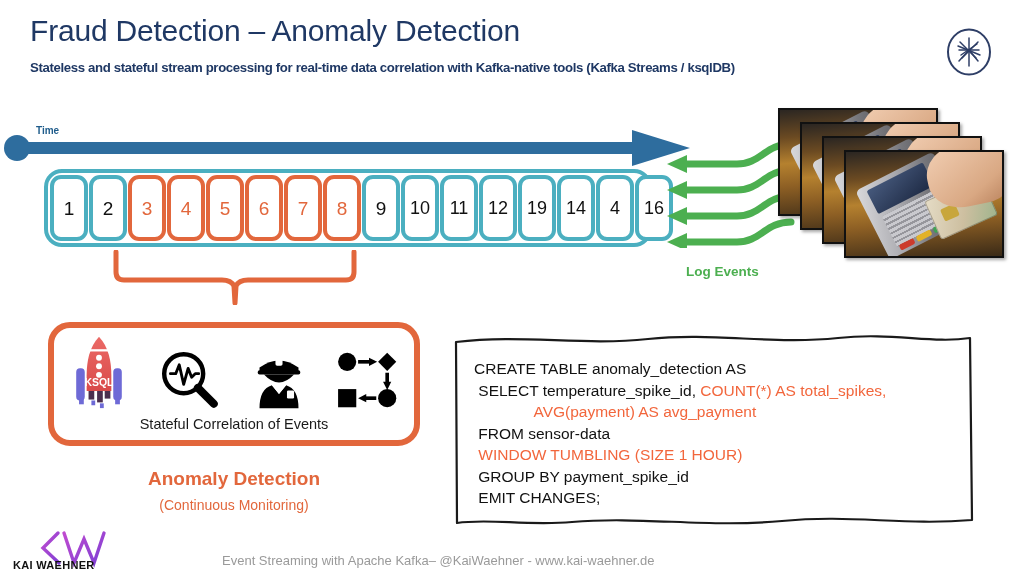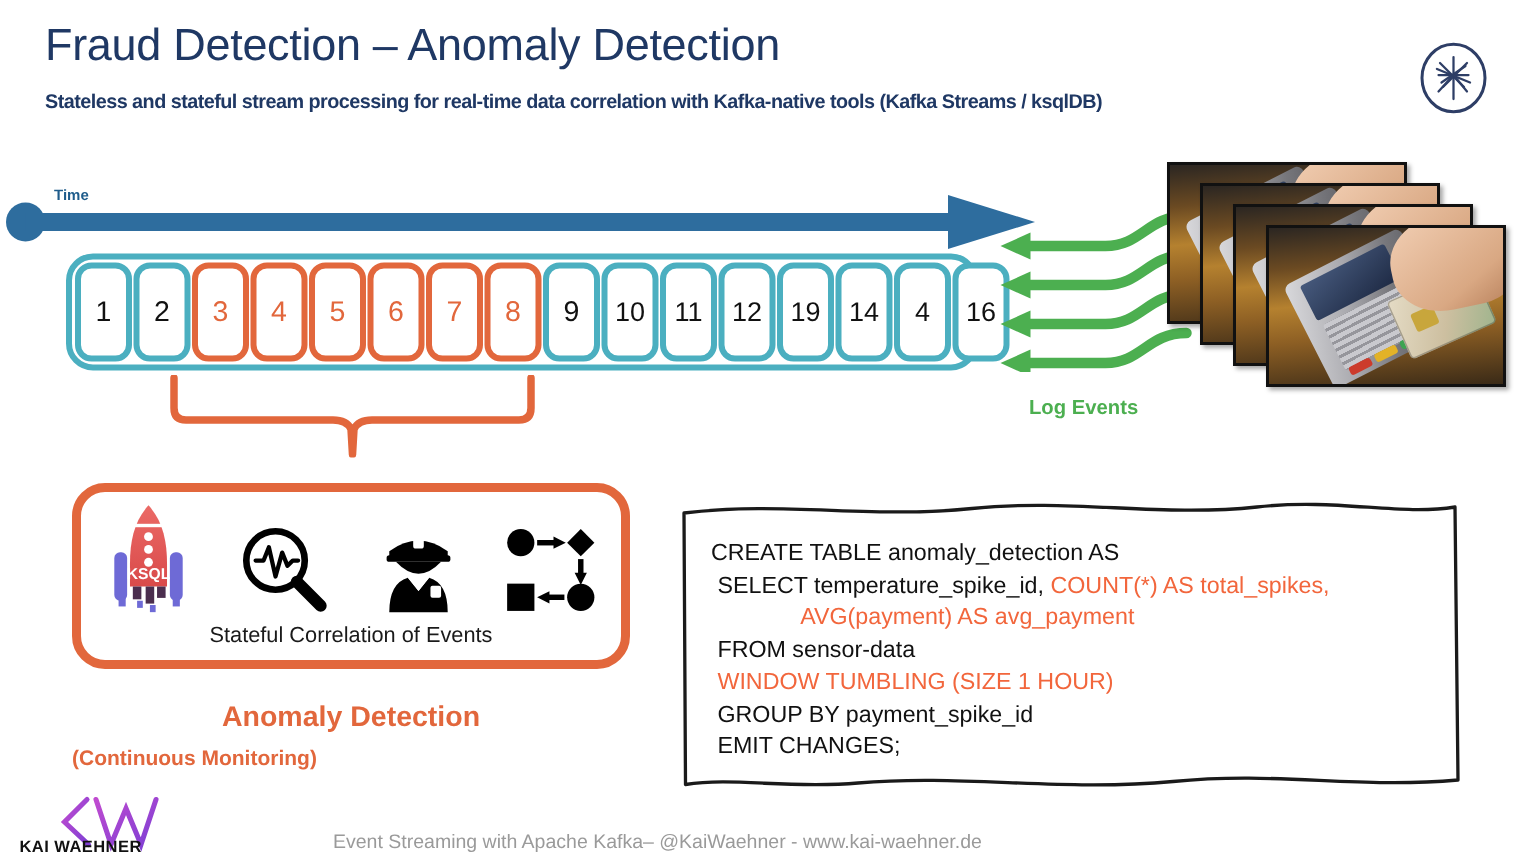--- a/index.html
+++ b/index.html
@@ -130,21 +130,21 @@
   .detect-caption {
     position: absolute; left: 0; bottom: 8px; width: 100%;
     text-align: center; font-size: 14.5px; color: #1a1a1a;
   }
   .detect-title {
     position: absolute; left: 48px; top: 468px; width: 372px;
     text-align: center; font-size: 19px; font-weight: bold; color: #E2673C;
   }
   .detect-sub {
     position: absolute; left: 48px; top: 497px; width: 372px;
-    text-align: left; font-size: 14px; color: #E2673C; font-weight: bold;
+    text-align: center; font-size: 14px; color: #E2673C;
   }
 
   
   .sql-wrap { position: absolute; left: 452px; top: 332px; width: 524px; height: 196px; }
   .sql-border { position: absolute; left: 0; top: 0; width: 524px; height: 196px; }
   .sql-code {
     position: absolute; left: 22px; top: 26px; width: 490px;
     font-size: 15.5px; line-height: 21.5px; color: #111;
     white-space: pre;
   }

